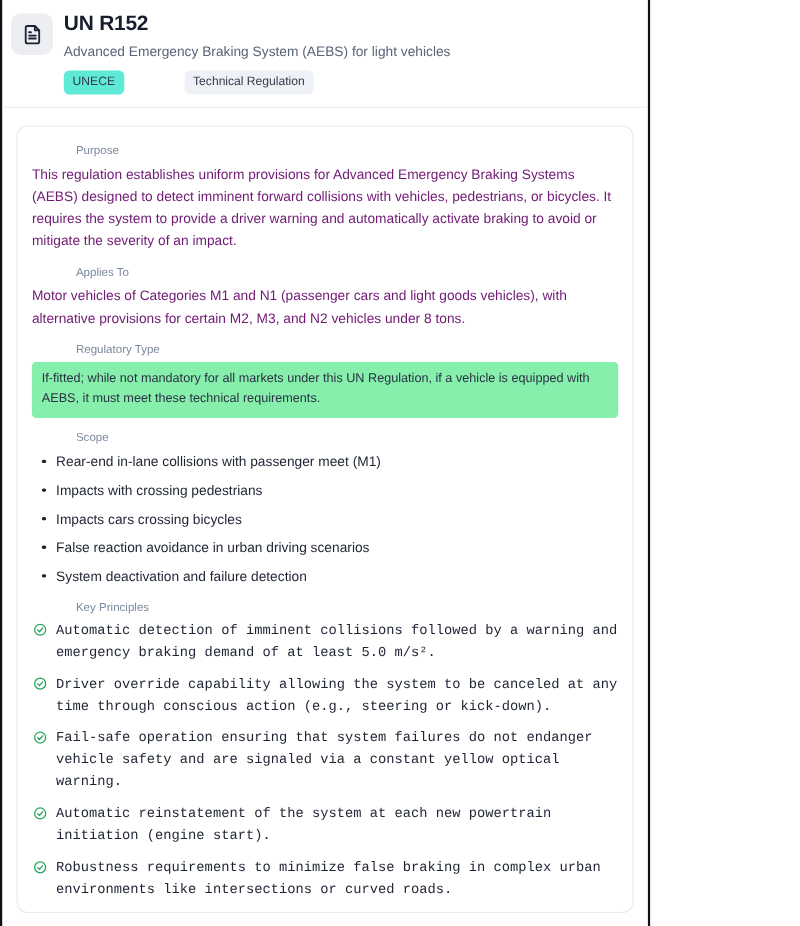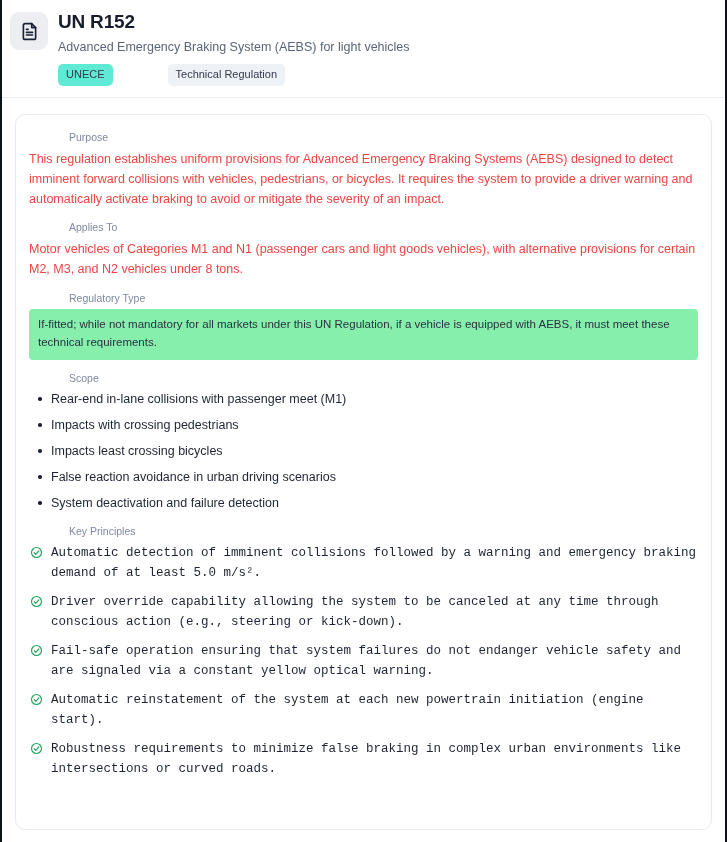--- a/index.html
+++ b/index.html
@@ -9,21 +9,21 @@
   }
   body {
     width: 727px;
     height: 842px;
     background: #ffffff;
     font-family: "Liberation Sans", sans-serif;
     color: #1e2433;
     overflow: hidden;
   }
   .viewport {
-    width: 727px;
+    width: 591px;
     height: 842px;
     position: relative;
     background: #ffffff;
     border-left: 2px solid #0d1117;
     border-right: 2px solid #0d1117;
     overflow: hidden;
   }
 
   
   .doc-header {
@@ -116,21 +116,21 @@
   .section-label {
     font-size: 10.5px;
     color: #7d89a1;
     margin-bottom: 4px;
     line-height: 1.3;
     padding-left: 40px;
   }
   .section-body {
     font-size: 12.5px;
     line-height: 1.62;
-    color: #ef4444;
+    color: #701a75;
   }
   .callout {
     background: #86efac;
     border-radius: 4px;
     padding: 7px 9px 8px 9px;
     font-size: 11.5px;
     line-height: 1.55;
     color: #2a3142;
   }
 
@@ -226,21 +226,21 @@
       <div class="section">
         <div class="section-label">Regulatory Type</div>
         <div class="callout">If-fitted; while not mandatory for all markets under this UN Regulation, if a vehicle is equipped with AEBS, it must meet these technical requirements.</div>
       </div>
 
       <div class="section">
         <div class="section-label">Scope</div>
         <ul class="bullets">
           <li>Rear-end in-lane collisions with passenger meet (M1)</li>
           <li>Impacts with crossing pedestrians</li>
-          <li>Impacts least crossing bicycles</li>
+          <li>Impacts cars crossing bicycles</li>
           <li>False reaction avoidance in urban driving scenarios</li>
           <li>System deactivation and failure detection</li>
         </ul>
       </div>
 
       <div class="section">
         <div class="section-label">Key Principles</div>
         <ul class="checks">
           <li>
             <span class="check-icon">

